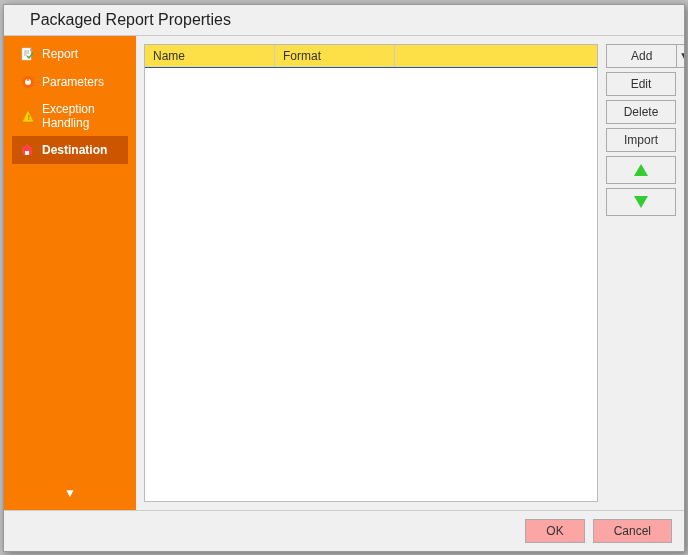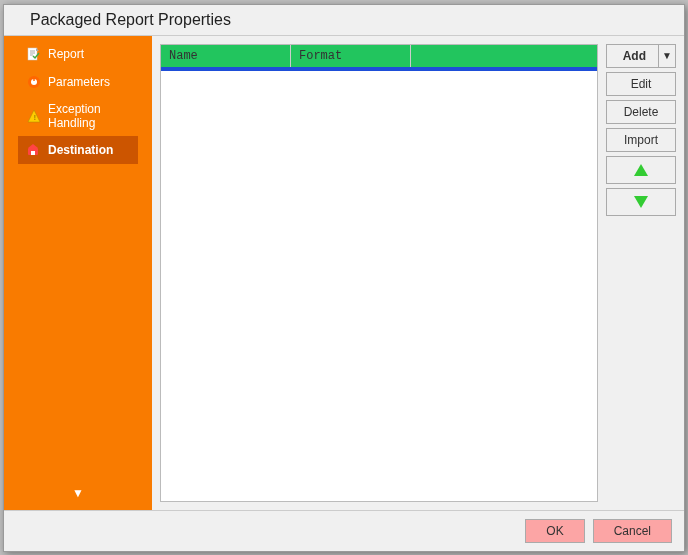--- a/index.html
+++ b/index.html
@@ -30,25 +30,25 @@
       font-weight: normal;
       border-bottom: 1px solid #ccc;
       color: #222;
     }
     .dialog-body {
       display: flex;
       flex: 1;
       overflow: hidden;
     }
     .sidebar {
-      width: 148px;
+      width: 132px;
       background: #f97b00;
       display: flex;
       flex-direction: column;
-      padding: 4px 14px;
+      padding: 4px 8px;
       flex-shrink: 0;
     }
     .sidebar-item {
       display: flex;
       align-items: center;
       padding: 6px 8px;
       color: #fff;
       cursor: pointer;
       font-size: 12px;
       gap: 6px;
@@ -85,23 +85,22 @@
     .table-container {
       flex: 1;
       background: #fff;
       border: 1px solid #bbb;
       display: flex;
       flex-direction: column;
       overflow: hidden;
     }
     .table-header {
       display: flex;
-      background: #22c55e;
-      border-bottom: 4px solid #1d4ed8;
-      font-family: Liberation Mono, monospace;
+      background: #fde047;
+      border-bottom: 1px solid #1d4ed8;
     }
     .table-col {
       padding: 4px 8px;
       font-size: 12px;
       color: #333;
       border-right: 1px solid #ccc;
       font-weight: normal;
     }
     .table-col:first-child { width: 130px; }
     .table-col:nth-child(2) { width: 120px; }
@@ -126,29 +125,28 @@
       text-align: center;
       color: #333;
       min-width: 60px;
     }
     .btn-add-container {
       display: flex;
       gap: 0;
     }
     .btn-add {
       flex: 1;
-      padding: 4px 12px;
+      padding: 4px 24px;
       font-size: 12px;
       background: #f0f0f0;
       border: 1px solid #aaa;
       border-right: none;
       cursor: pointer;
-      text-align: right;
-      color: #333;
-      font-weight: bold;
+      text-align: left;
+      color: #333;
     }
     .btn-dropdown {
       width: 18px;
       padding: 4px 2px;
       font-size: 10px;
       background: #f0f0f0;
       border: 1px solid #aaa;
       cursor: pointer;
       text-align: center;
       color: #333;

